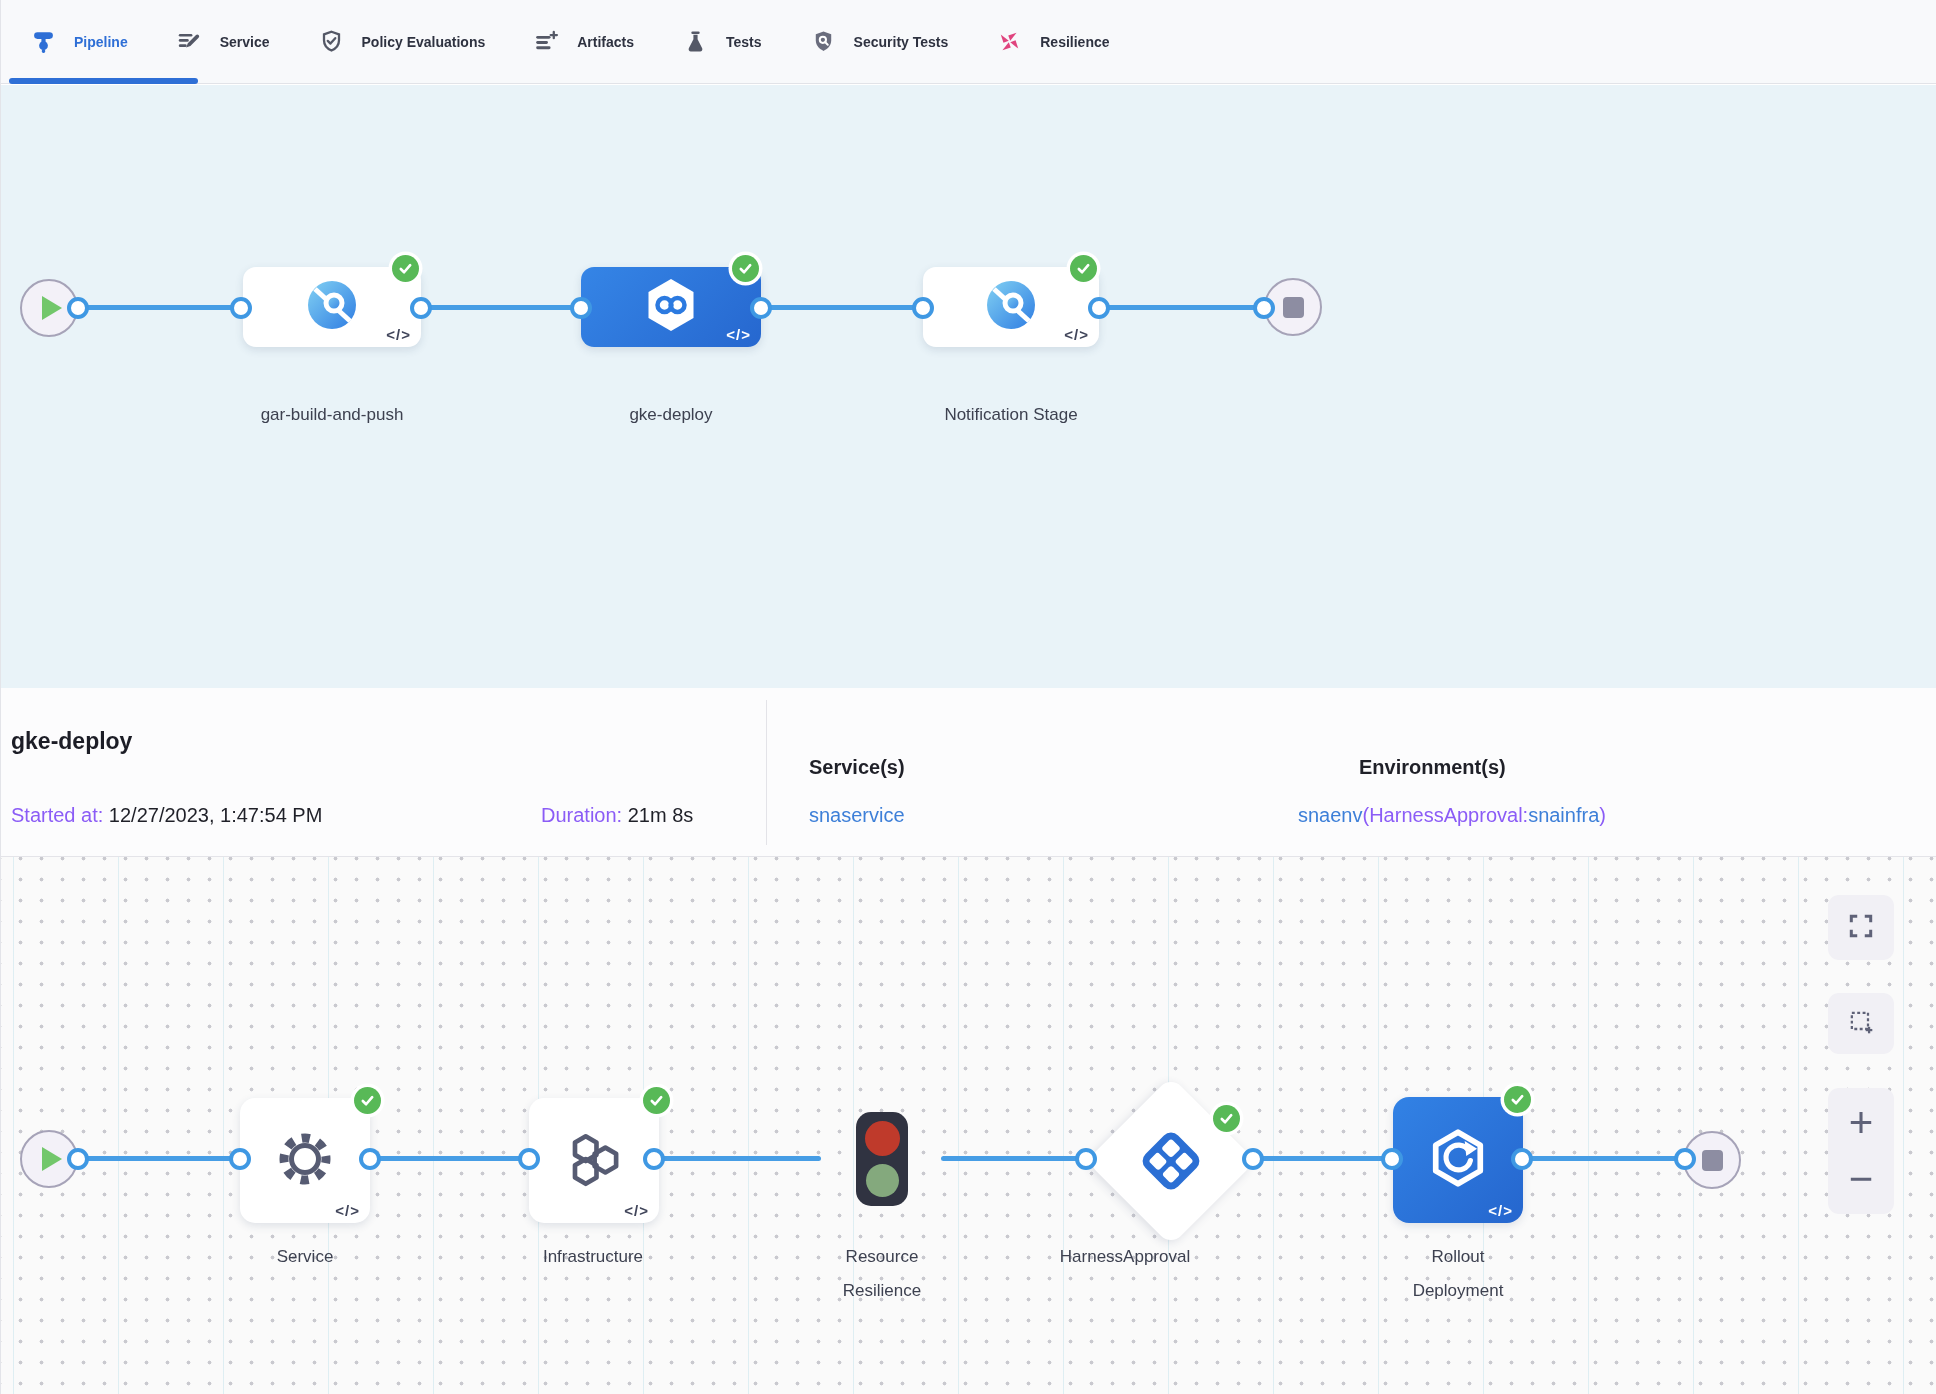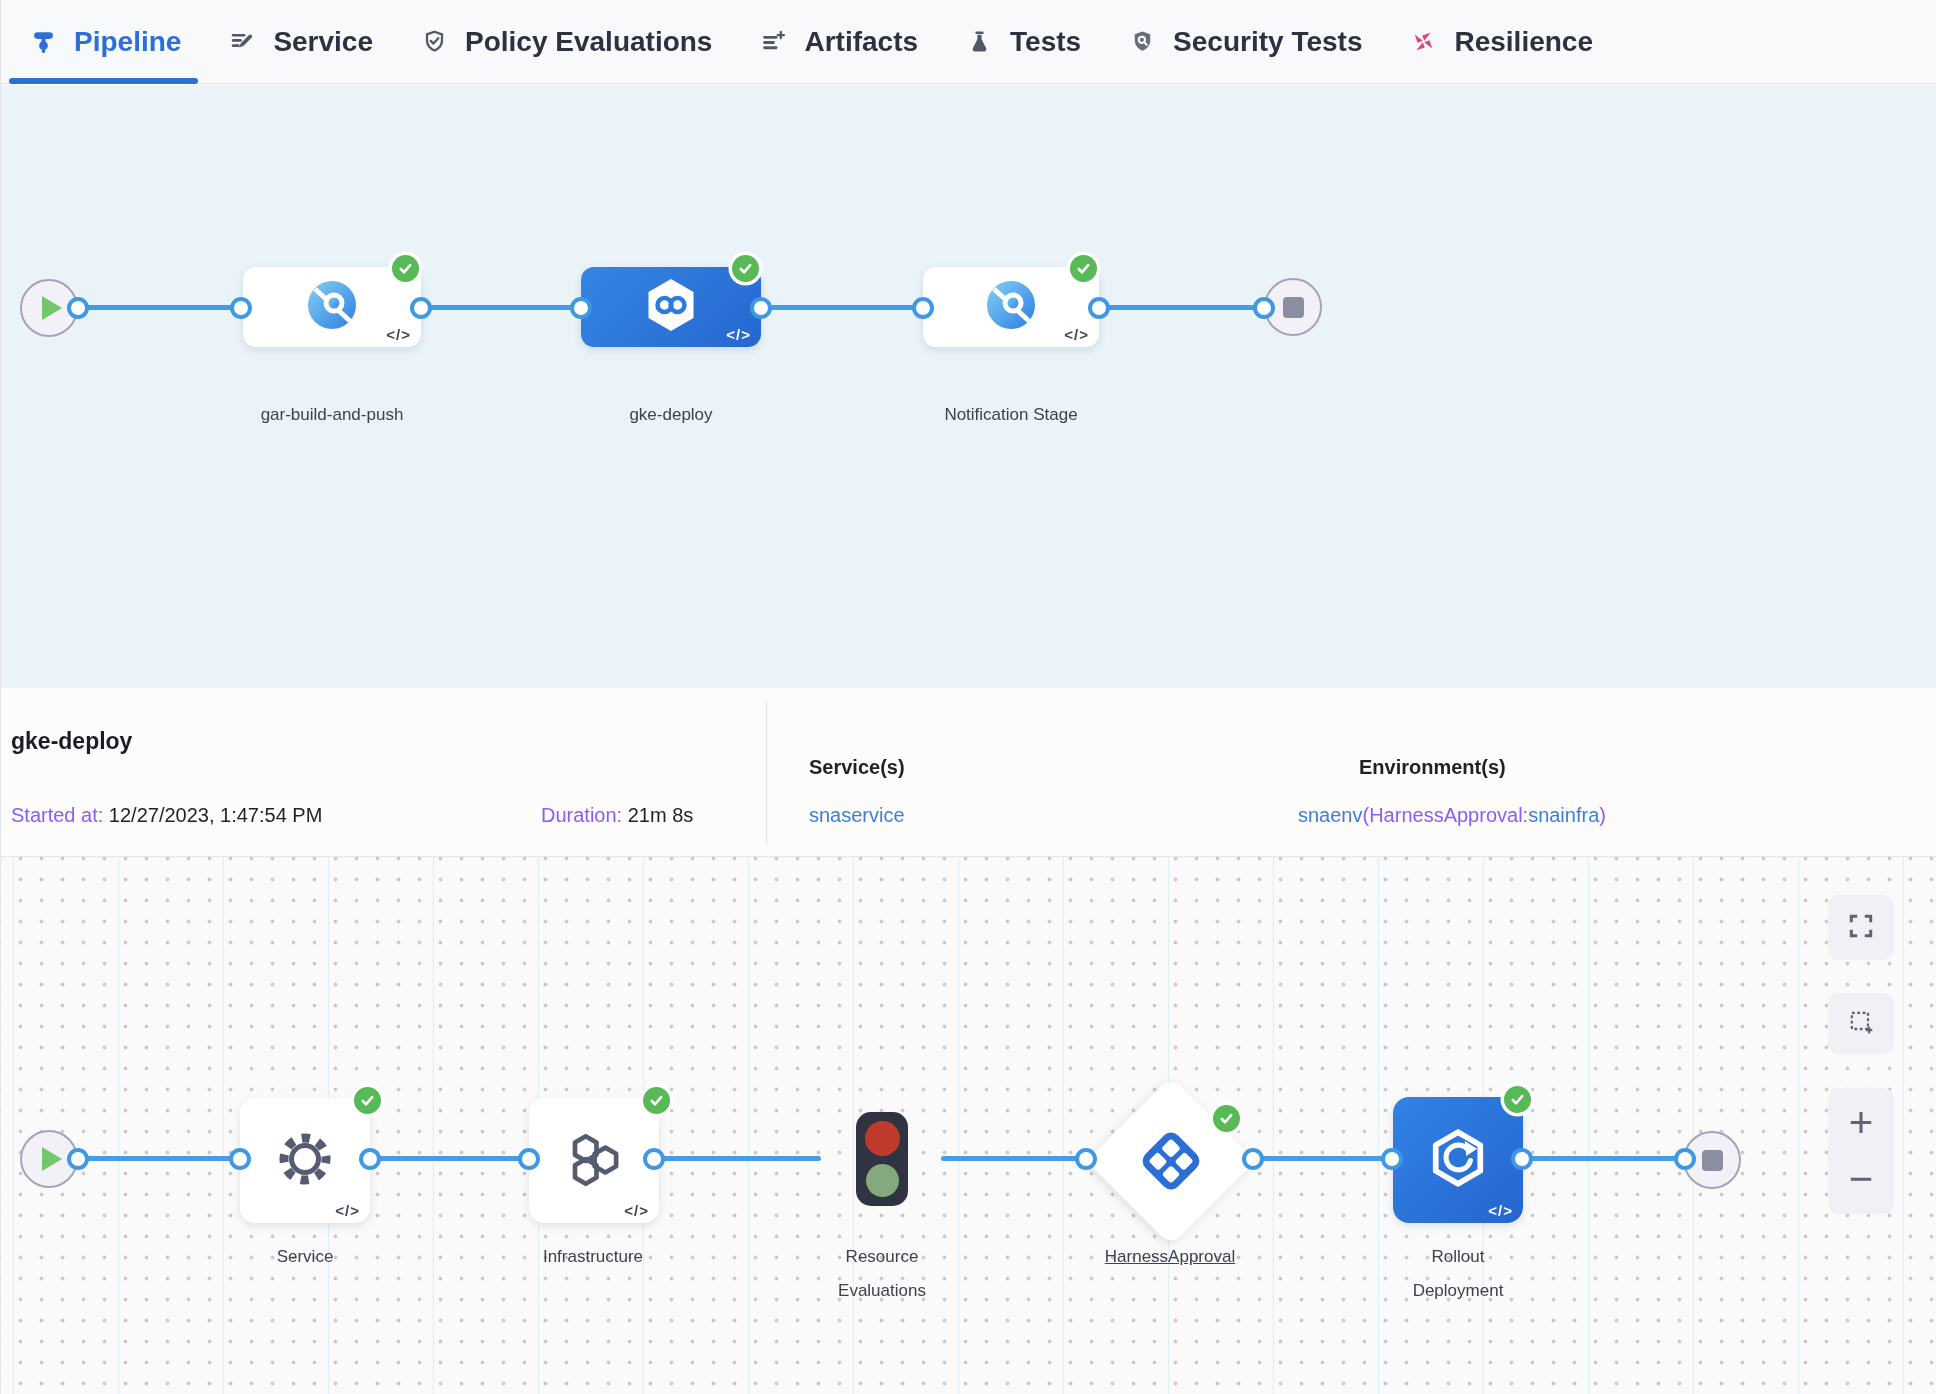--- a/index.html
+++ b/index.html
@@ -3,21 +3,21 @@
 <meta charset="utf-8">
 <style>
   html,body{margin:0;padding:0;background:#fff;}
   .app{position:relative;width:1936px;height:1394px;overflow:hidden;
        font-family:"Liberation Sans",sans-serif;background:#fff;border-left:1px solid #e3e4e9;}
 
   
   .tabbar{position:absolute;left:0;top:0;width:1936px;height:84px;background:#f8f9fb;
           border-bottom:1px solid #e2e3e8;display:flex;align-items:center;padding-left:30px;box-sizing:border-box;}
   .tab{display:flex;align-items:center;gap:18px;margin-right:49px;cursor:pointer;}
-  .tab .tlabel{font-size:28px;font-weight:600;color:#2e3240;white-space:nowrap;}
+  .tab .tlabel{font-size:14px;font-weight:600;color:#2e3240;white-space:nowrap;}
   .tab.active .tlabel{color:#2e6fd6;}
   .tab svg{display:block;}
   .tab-underline{position:absolute;left:8px;top:78px;width:189px;height:6px;border-radius:4px;background:#2e6fd6;}
 
   
   .stage-bg{position:absolute;left:0;top:85px;width:1936px;height:603px;background:#e9f3f8;}
   .details-bg{position:absolute;left:0;top:688px;width:1936px;height:168px;background:#fcfcfd;
               border-bottom:1px solid #e4e4e9;}
   .exec-bg{position:absolute;left:0;top:857px;width:1936px;height:537px;background-color:#fafafa;
      background-image:
@@ -351,22 +351,22 @@
   <div class="pin" style="left:517px;top:1148px;"></div>
   <div class="pin" style="left:642px;top:1148px;"></div>
   <div class="pin" style="left:1074px;top:1148px;"></div>
   <div class="pin" style="left:1241px;top:1148px;"></div>
   <div class="pin" style="left:1380px;top:1148px;"></div>
   <div class="pin" style="left:1510px;top:1148px;"></div>
   <div class="pin" style="left:1673px;top:1148px;"></div>
 
   <div class="glabel" style="left:204px;top:1240px;width:200px;">Service</div>
   <div class="glabel" style="left:492px;top:1240px;width:200px;">Infrastructure</div>
-  <div class="glabel" style="left:821px;top:1240px;width:120px;">Resource Evaluations</div>
-  <div class="glabel" style="left:1095px;top:1240px;width:148px;word-break:break-all;text-decoration:underline;">HarnessApproval</div>
+  <div class="glabel" style="left:821px;top:1240px;width:120px;">Resource Resilience</div>
+  <div class="glabel" style="left:1050px;top:1240px;width:148px;word-break:break-all;">HarnessApproval</div>
   <div class="glabel" style="left:1392px;top:1240px;width:130px;">Rollout Deployment</div>
 
   <div class="ctrl" style="top:895px;height:65px;">
     <span>
       <svg width="28" height="28" viewBox="0 0 26 26" fill="none" stroke="#5f6278" stroke-width="2.8">
         <path d="M4 9.5 V4 h5.5"></path>
           <path d="M16.5 4 H22 v5.5"></path>
           <path d="M22 16.5 V22 h-5.5"></path>
           <path d="M9.5 22 H4 v-5.5"></path>
       </svg>

